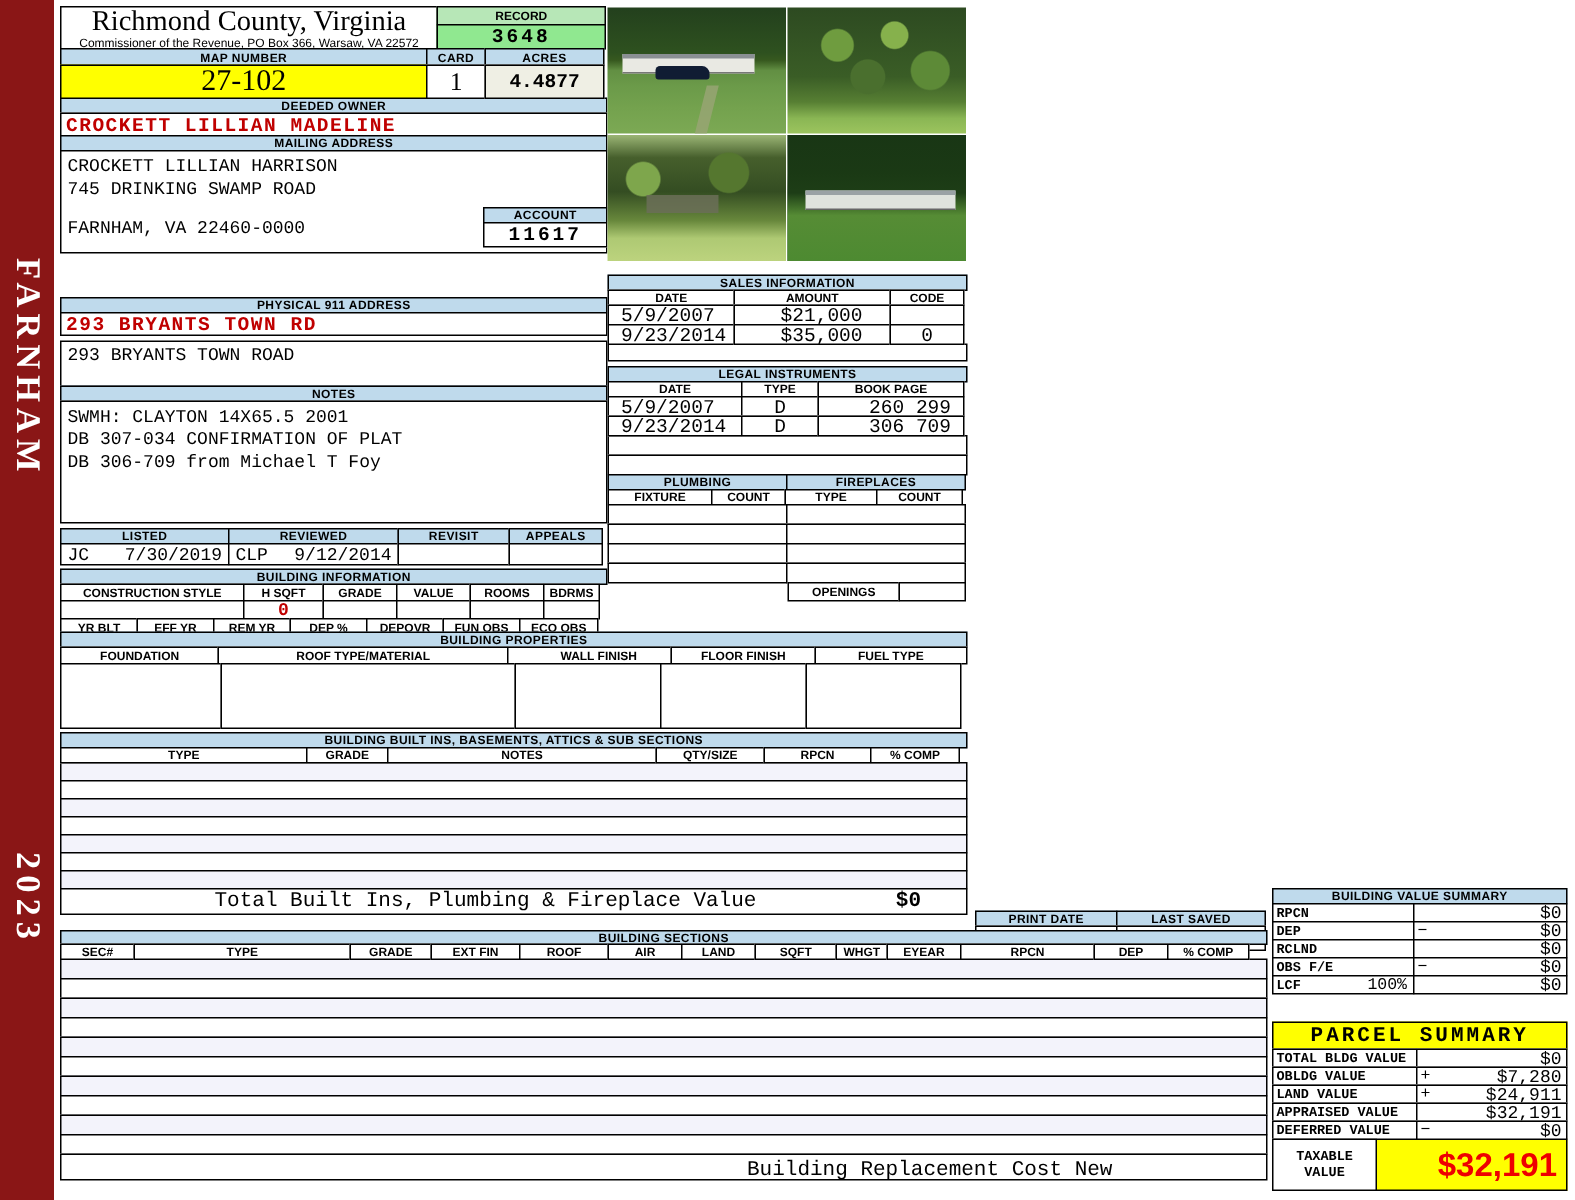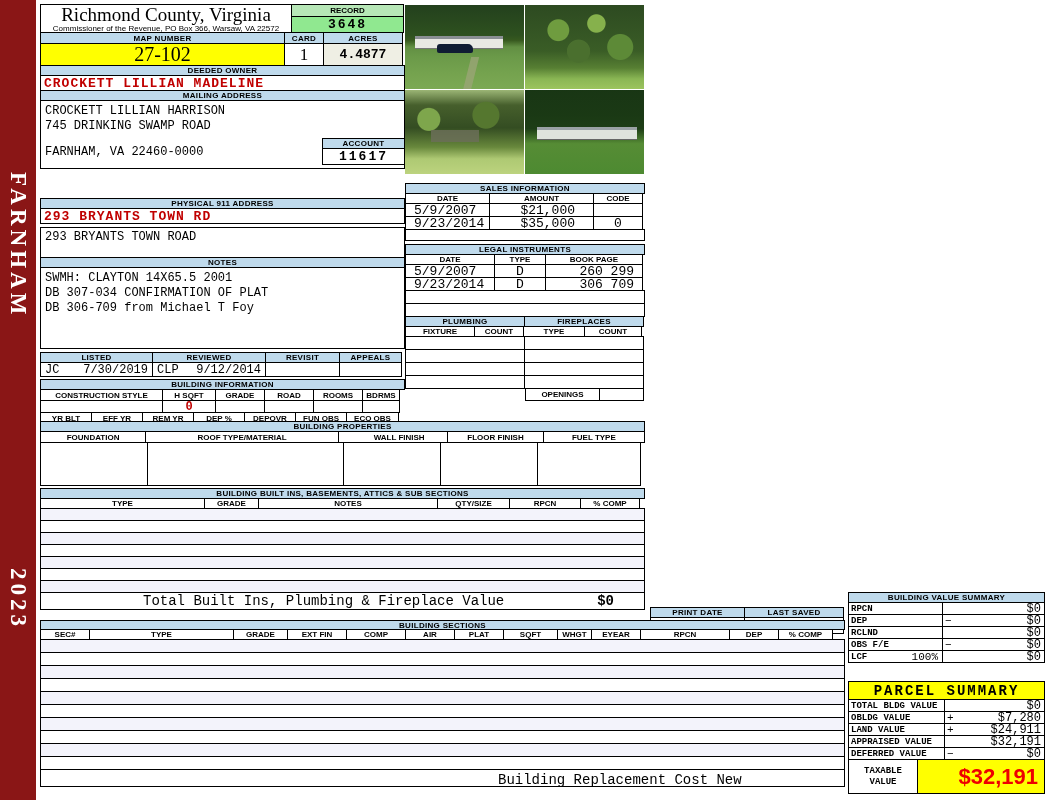--- a/index.html
+++ b/index.html
@@ -165,21 +165,21 @@
       <div class="vc" style="width:75px;height:15px;"></div>
       <div class="vc" style="width:63px;height:15px;"></div>
     </div>
     <div class="gap" style="height:3px;"></div>
 
     <div class="hb" style="height:11px;">BUILDING INFORMATION</div>
     <div class="row">
       <div class="ch" style="width:123px;height:12px;">CONSTRUCTION STYLE</div>
       <div class="ch" style="width:54px;height:12px;">H SQFT</div>
       <div class="ch" style="width:50px;height:12px;">GRADE</div>
-      <div class="ch" style="width:50px;height:12px;">ROAD</div>
+      <div class="ch" style="width:50px;height:12px;">VALUE</div>
       <div class="ch" style="width:50px;height:12px;">ROOMS</div>
       <div class="ch" style="width:38px;height:12px;">BDRMS</div>
     </div>
     <div class="row">
       <div class="vc" style="width:123px;height:13px;"></div>
       <div class="vc mono red" style="width:54px;height:13px;justify-content:center;font-size:12px;">0</div>
       <div class="vc" style="width:50px;height:13px;"></div>
       <div class="vc" style="width:50px;height:13px;"></div>
       <div class="vc" style="width:50px;height:13px;"></div>
       <div class="vc" style="width:38px;height:13px;"></div>
@@ -339,23 +339,23 @@
     </div>
   </div>
 
   <div class="sec-bs stack">
     <div class="hb" style="height:10px;">BUILDING SECTIONS</div>
     <div class="row">
       <div class="ch" style="width:50px;height:11px;">SEC#</div>
       <div class="ch" style="width:145px;height:11px;">TYPE</div>
       <div class="ch" style="width:55px;height:11px;">GRADE</div>
       <div class="ch" style="width:60px;height:11px;">EXT FIN</div>
-      <div class="ch" style="width:60px;height:11px;">COMP</div>
+      <div class="ch" style="width:60px;height:11px;">ROOF</div>
       <div class="ch" style="width:50px;height:11px;">AIR</div>
-      <div class="ch" style="width:50px;height:11px;">PLAT</div>
+      <div class="ch" style="width:50px;height:11px;">LAND</div>
       <div class="ch" style="width:55px;height:11px;">SQFT</div>
       <div class="ch" style="width:35px;height:11px;">WHGT</div>
       <div class="ch" style="width:50px;height:11px;">EYEAR</div>
       <div class="ch" style="width:90px;height:11px;">RPCN</div>
       <div class="ch" style="width:50px;height:11px;">DEP</div>
       <div class="ch" style="width:55px;height:11px;">% COMP</div>
     </div>
     <div class="erow alt" style="height:14px;"></div>
     <div class="erow" style="height:14px;"></div>
     <div class="erow alt" style="height:14px;"></div>

